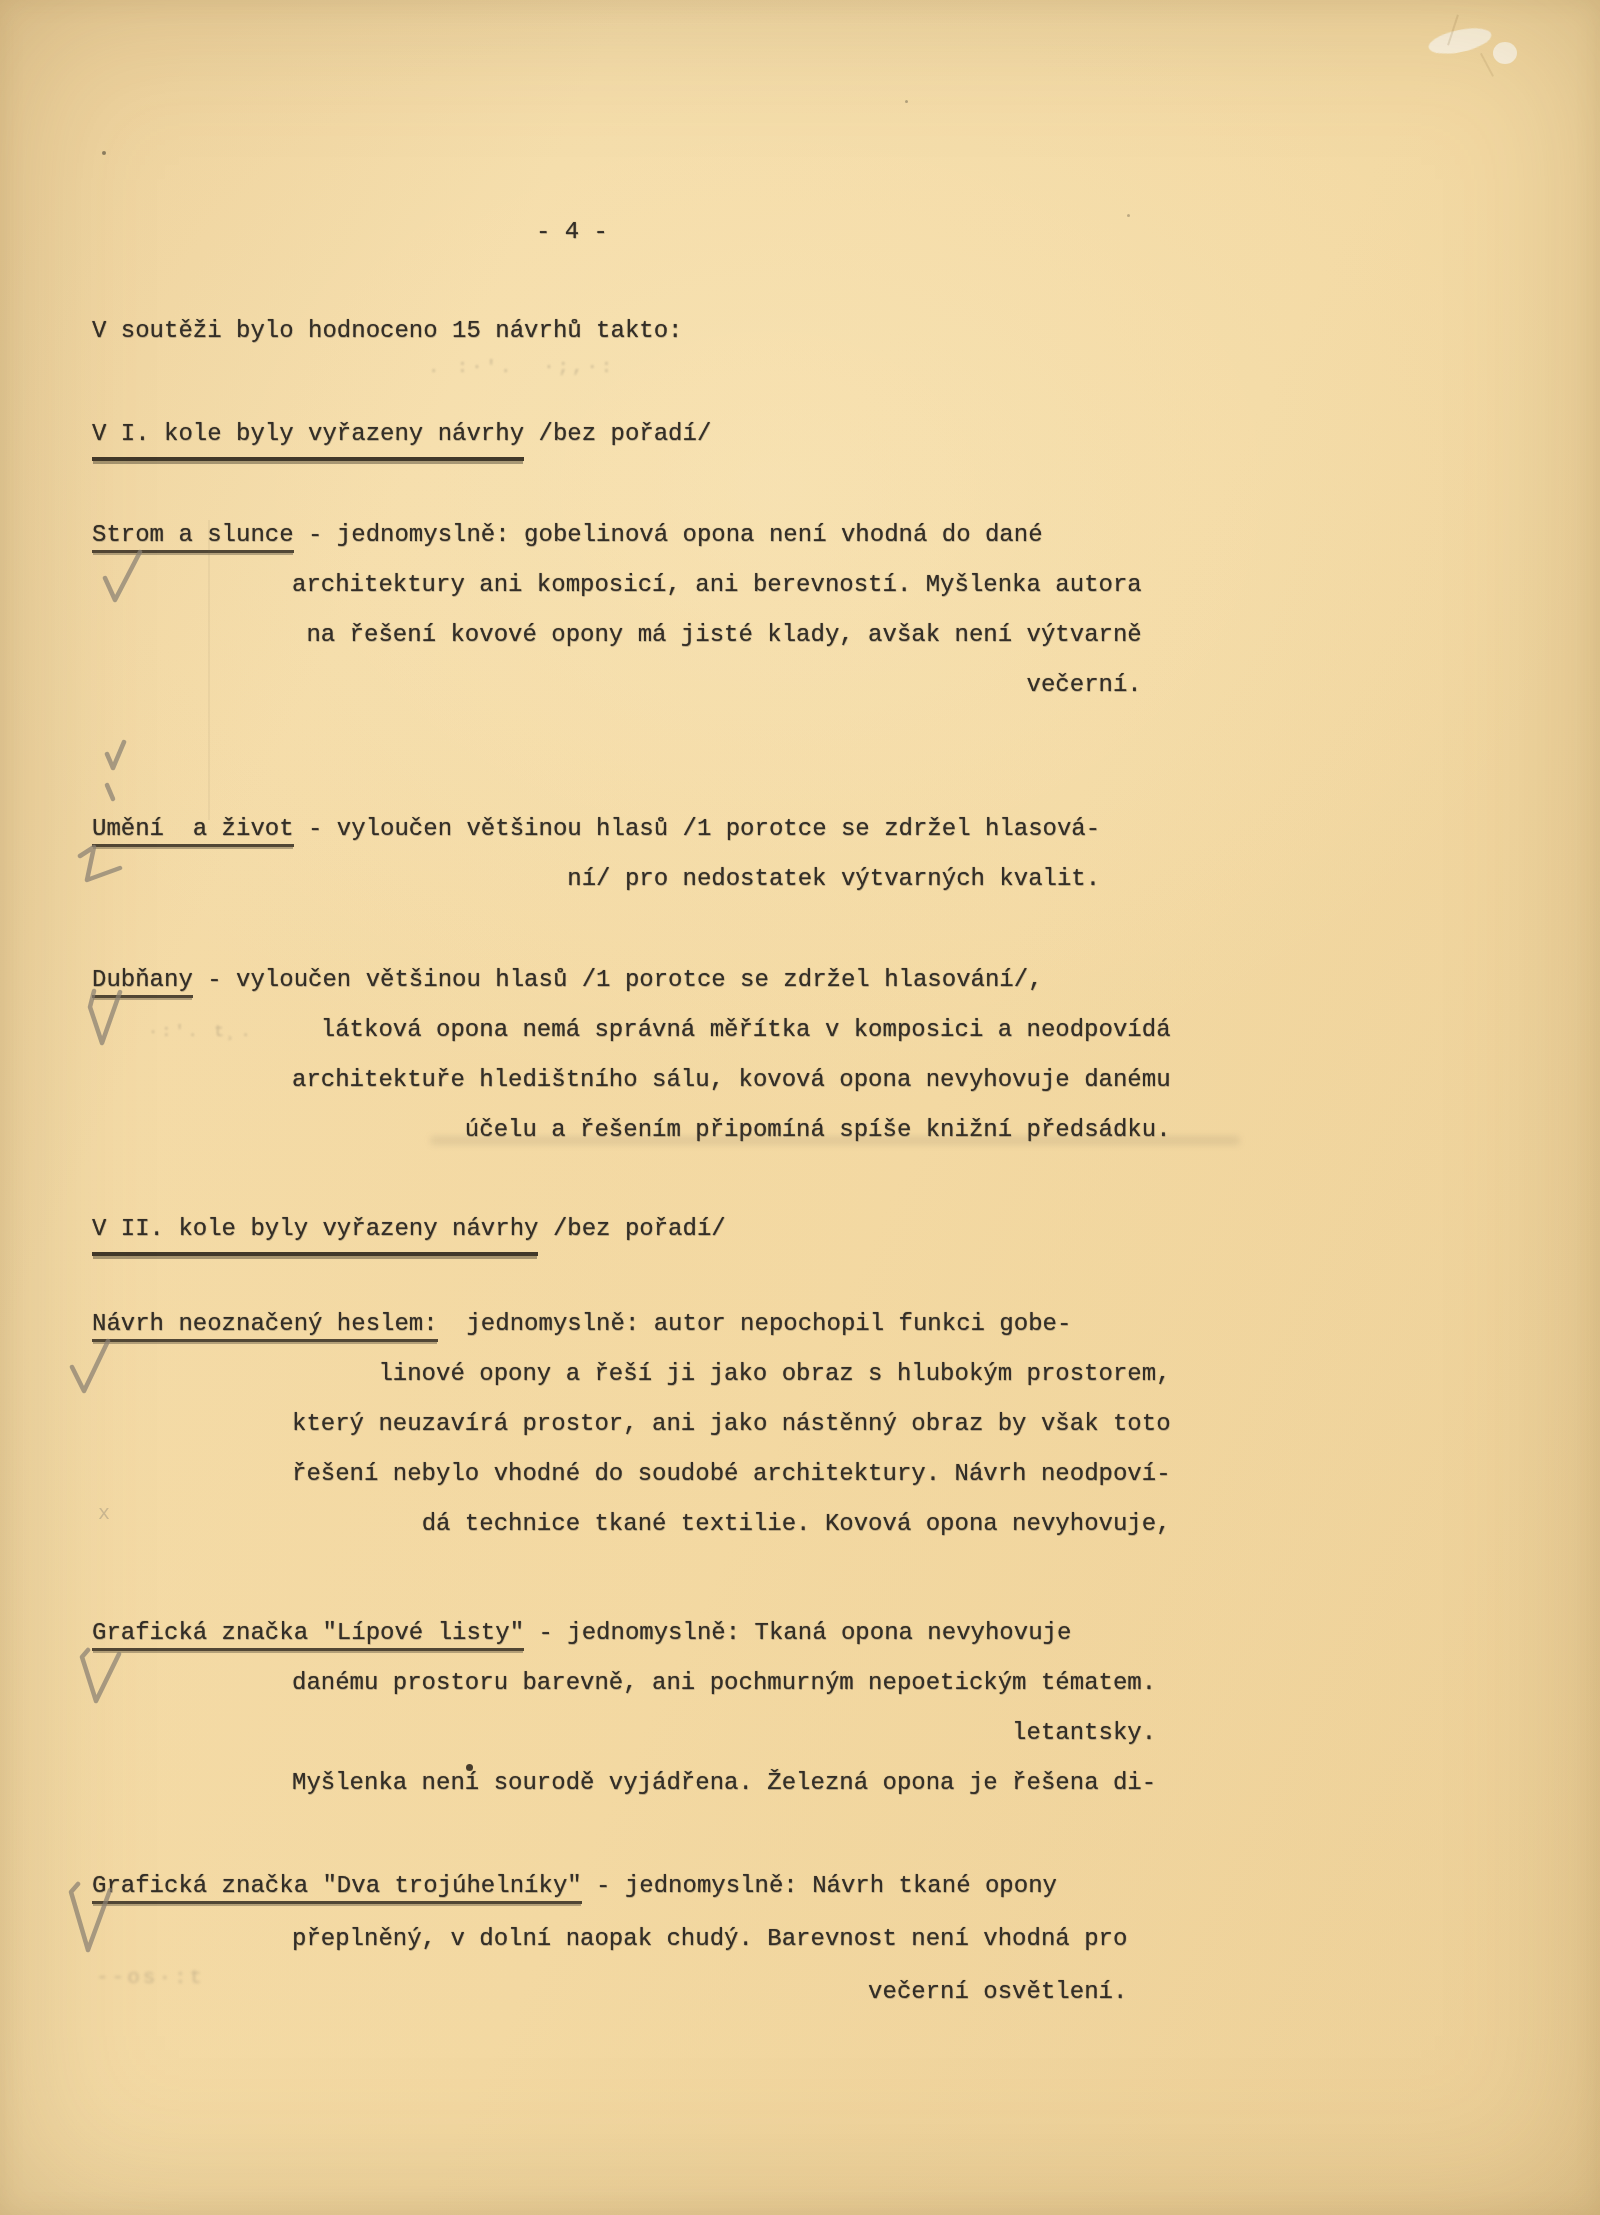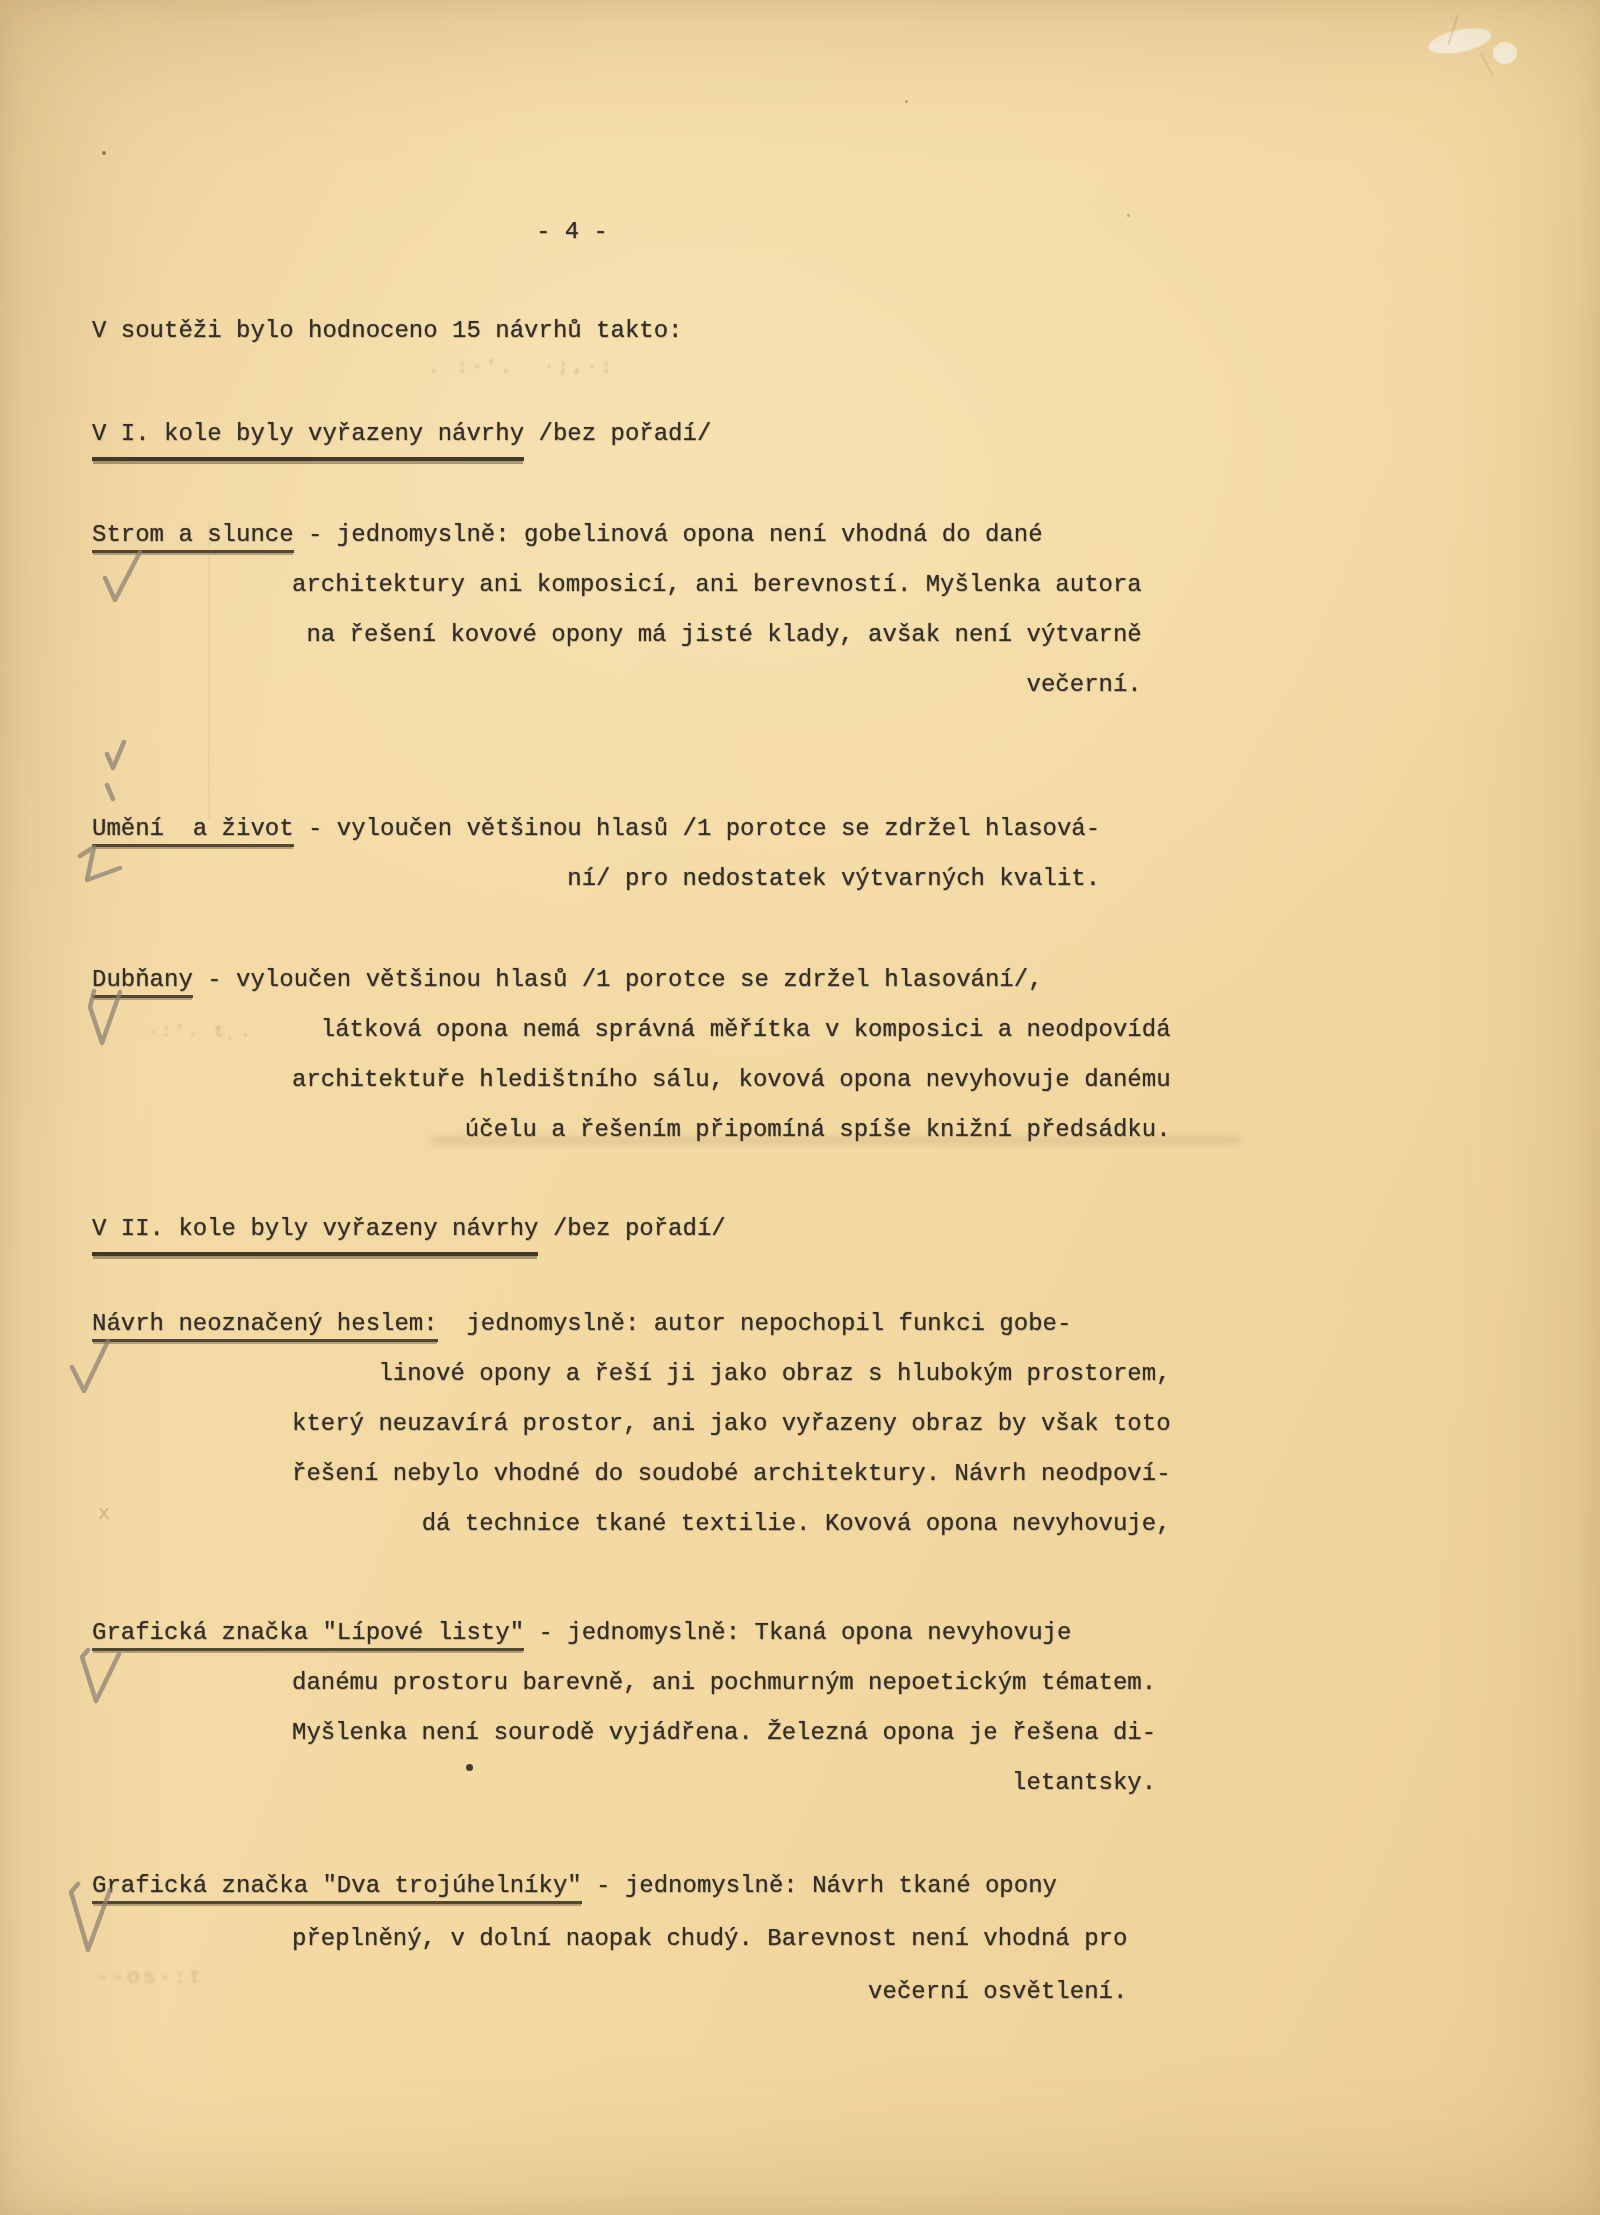--- a/index.html
+++ b/index.html
@@ -83,30 +83,30 @@
     <div class="line cont">účelu a řešením připomíná spíše knižní předsádku.</div>
   </div>
 
   <div class="typed" style="top:1204px">
     <div class="line"><span class="u-heavy">V II. kole byly vyřazeny návrhy</span><span> /bez pořadí/</span></div>
   </div>
 
   <div class="typed" style="top:1299px">
     <div class="line"><span class="u">Návrh neoznačený heslem:</span><span>  jednomyslně: autor nepochopil funkci gobe-</span></div>
     <div class="line cont">linové opony a řeší ji jako obraz s hlubokým prostorem,</div>
-    <div class="line cont">který neuzavírá prostor, ani jako vyřazeny obraz by však toto</div>
+    <div class="line cont">který neuzavírá prostor, ani jako nástěnný obraz by však toto</div>
     <div class="line cont">řešení nebylo vhodné do soudobé architektury. Návrh neodpoví-</div>
     <div class="line cont">dá technice tkané textilie. Kovová opona nevyhovuje,</div>
   </div>
 
   <div class="typed" style="top:1608px">
     <div class="line"><span class="u">Grafická značka "Lípové listy"</span><span> - jednomyslně: Tkaná opona nevyhovuje</span></div>
     <div class="line cont">danému prostoru barevně, ani pochmurným nepoetickým tématem.</div>
+    <div class="line cont">letantsky.</div>
     <div class="line cont">Myšlenka není sourodě vyjádřena. Železná opona je řešena di-</div>
-    <div class="line cont">letantsky.</div>
   </div>
 
   <div class="typed lh53" style="top:1859px">
     <div class="line"><span class="u">Grafická značka "Dva trojúhelníky"</span><span> - jednomyslně: Návrh tkané opony</span></div>
     <div class="line cont">přeplněný, v dolní naopak chudý. Barevnost není vhodná pro</div>
     <div class="line cont">večerní osvětlení.</div>
   </div>
 
   <svg class="pencil" style="left:100px;top:548px" width="45" height="58" viewBox="0 0 45 58">
       <polyline points="40,4 15,52 5,30"></polyline>

